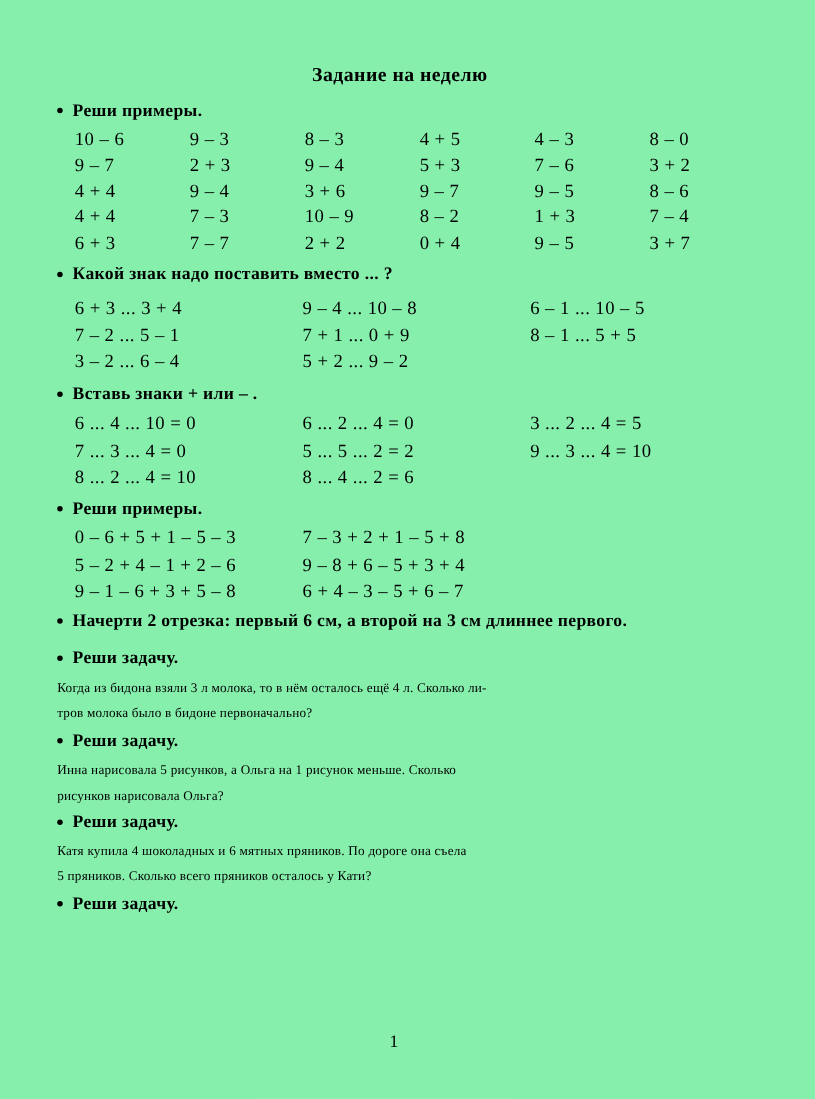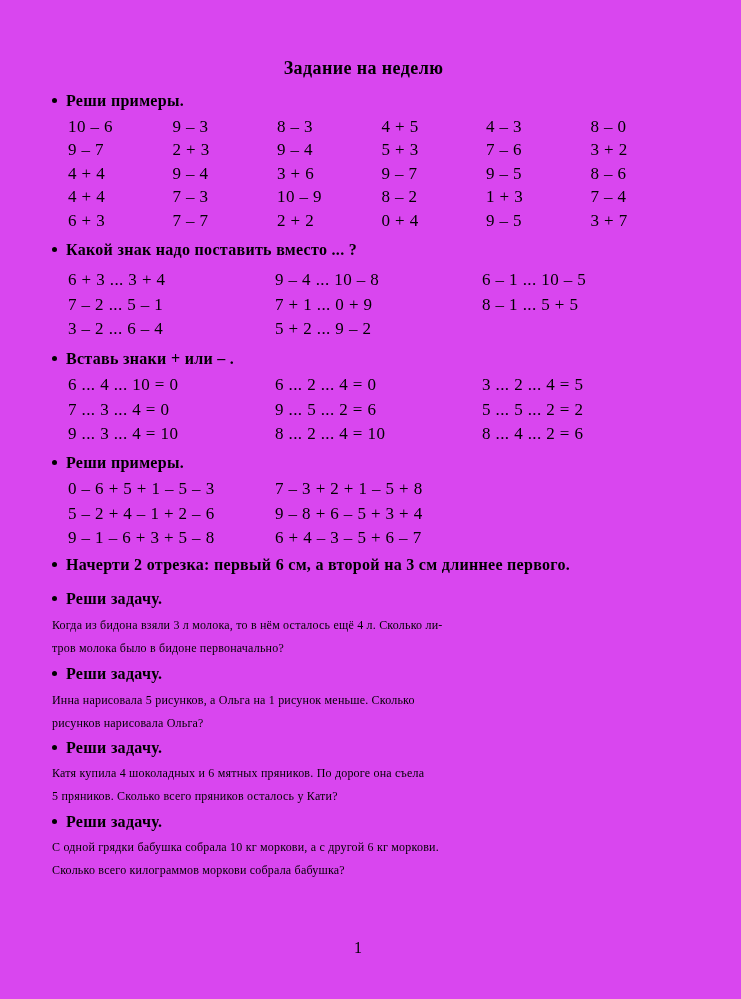--- a/index.html
+++ b/index.html
@@ -4,21 +4,21 @@
 <style>
   html, body {
     margin: 0;
     padding: 0;
     background: #ffffff;
   }
   .page {
     position: relative;
     width: 741px;
     height: 999px;
-    background: #d946ef;
+    background: #86efac;
     color: #000000;
     font-family: "Liberation Serif", "DejaVu Serif", serif;
     overflow: hidden;
   }
   .title {
     position: absolute;
     top: 57px;
     left: 0;
     width: 727px;
     margin: 0;
@@ -145,21 +145,20 @@
   </div>
 
   <div class="section" style="top:348px">
     <span class="bullet"></span>
     <div class="s-header">Вставь знаки + или – .</div>
     <div class="grid grid3" style="margin-top:3px">
       <span>6 ... 4 ... 10 = 0</span>
       <span>6 ... 2 ... 4 = 0</span>
       <span>3 ... 2 ... 4 = 5</span>
       <span>7 ... 3 ... 4 = 0</span>
-      <span>9 ... 5 ... 2 = 6</span>
       <span>5 ... 5 ... 2 = 2</span>
       <span>9 ... 3 ... 4 = 10</span>
       <span>8 ... 2 ... 4 = 10</span>
       <span>8 ... 4 ... 2 = 6</span>
     </div>
   </div>
 
   <div class="section" style="top:452px">
     <span class="bullet"></span>
     <div class="s-header">Реши примеры.</div>
@@ -201,21 +200,17 @@
     <div class="s-header">Реши задачу.</div>
     <div class="para" style="margin-top:3px">
       <div>Катя купила 4 шоколадных и 6 мятных пряников. По дороге она съела</div>
       <div>5 пряников. Сколько всего пряников осталось у Кати?</div>
     </div>
   </div>
 
   <div class="section" style="top:811px">
     <span class="bullet"></span>
     <div class="s-header">Реши задачу.</div>
-    <div class="para" style="margin-top:3px">
-      <div>С одной грядки бабушка собрала 10 кг моркови, а с другой 6 кг моркови.</div>
-      <div>Сколько всего килограммов моркови собрала бабушка?</div>
-    </div>
   </div>
 
   <div class="footer">1</div>
 
 </div>
 
 </body></html>

